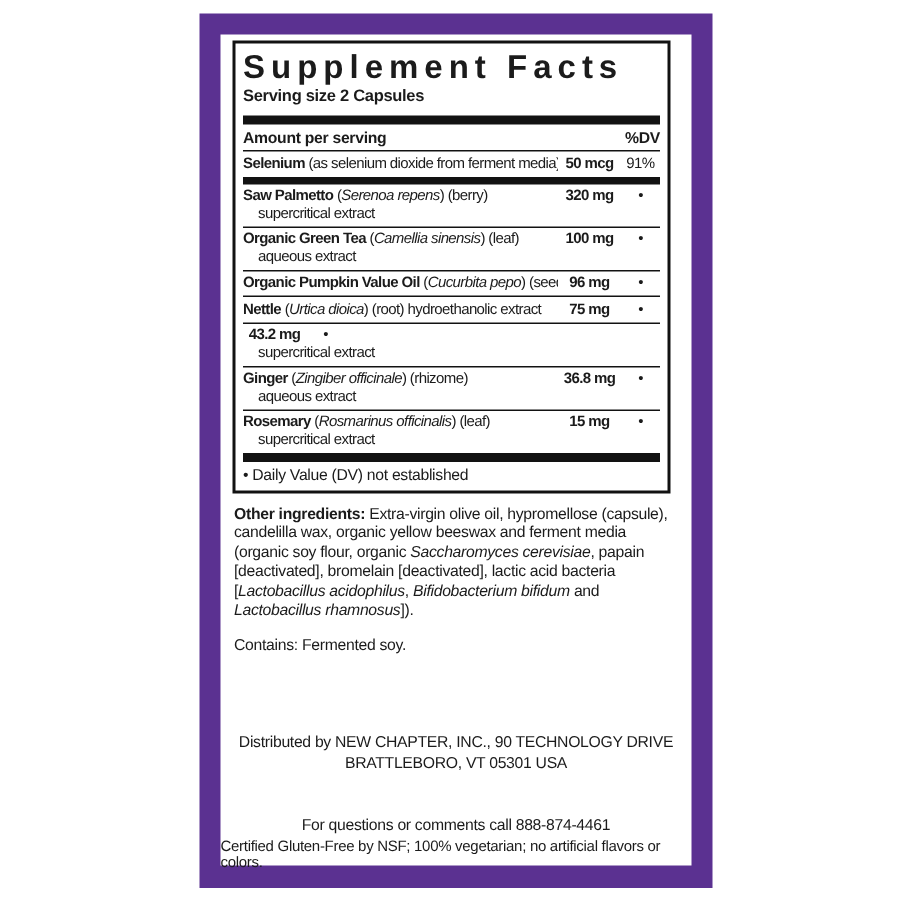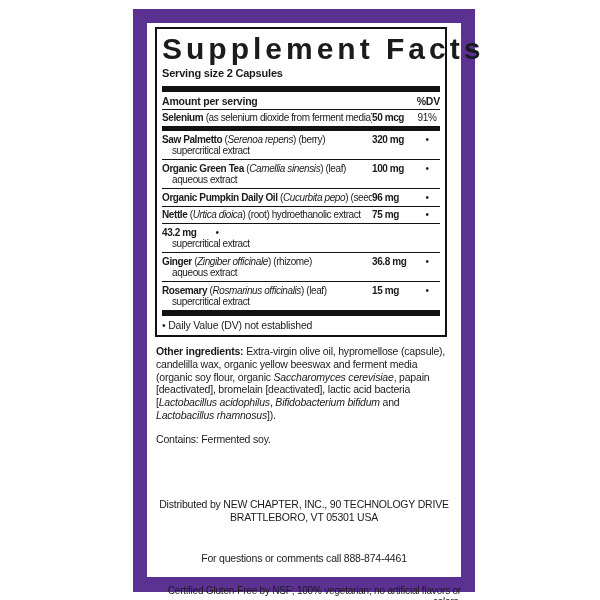--- a/index.html
+++ b/index.html
@@ -16,52 +16,52 @@
   .inner{
     position:absolute;left:14px;top:14px;right:14px;bottom:15px;
     background:#ffffff;
   }
   .facts-box{
     margin:4px 14px 0 8px;
     border:2px solid #121212;
     padding:3px 5px 2px 5px;
   }
   .panel-title{
-    font-weight:bold;font-size:30px;line-height:1.05;
+    font-weight:bold;font-size:22px;line-height:1.05;
     letter-spacing:4px;white-space:nowrap;margin-top:1px;
   }
   .serving{
     font-weight:bold;font-size:11px;margin:2px 0 7px 0;letter-spacing:-0.2px;
   }
   .bar{background:#121212;height:6px;}
   .bar.thin5{height:5px;}
   .hdr-row{
     display:flex;justify-content:space-between;align-items:baseline;
     font-weight:bold;font-size:10.5px;padding:3px 0 2px 0;
     border-bottom:1.5px solid #121212;letter-spacing:-0.2px;
   }
   .nut-row{font-size:10px;letter-spacing:-0.4px;line-height:1.15;padding:2.5px 0;}
   .row-main{display:flex;align-items:baseline;}
   .row-name{flex:1;white-space:nowrap;overflow:hidden;}
   .row-name .nm{font-weight:bold;}
-  .row-amount{width:42px;text-align:left;font-weight:bold;white-space:nowrap;flex:none;}
+  .row-amount{width:42px;text-align:center;font-weight:bold;white-space:nowrap;flex:none;}
   .row-dv{width:26px;text-align:center;font-weight:normal;flex:none;}
   .row-line2{padding-left:10px;}
   .sep{border-bottom:1px solid #121212;}
   .footnote{font-size:10.5px;letter-spacing:-0.2px;padding:3px 0 2px 0;}
   .other{
     margin:8px 15px 0 9px;font-size:10.5px;line-height:1.22;letter-spacing:-0.2px;
   }
   .other .lead{font-weight:bold;}
   .contains{
     margin:11px 15px 0 9px;font-size:10.5px;font-weight:normal;letter-spacing:-0.2px;
   }
   .footer-block{margin-top:53px;text-align:center;font-size:10.5px;line-height:1.25;letter-spacing:-0.2px;}
   .footer-bold{font-weight:normal;margin-top:28px;}
-  .certified{margin-top:20px;text-align:right;font-size:10px;letter-spacing:-0.2px;}
+  .certified{margin-top:2px;text-align:left;font-size:10px;letter-spacing:-0.2px;}
   i{font-style:italic;}
 </style>
 </head>
 <body>
 
 <div class="page">
   <div class="purple-frame">
     <div class="inner">
 
       <div class="facts-box">
@@ -98,21 +98,21 @@
           <div class="row-main">
             <div class="row-name"><span class="nm">Organic Green Tea</span><span> (</span><i>Camellia sinensis</i><span>) (leaf)</span></div>
             <div class="row-amount">100 mg</div>
             <div class="row-dv">•</div>
           </div>
           <div class="row-line2">aqueous extract</div>
         </div>
 
         <div class="nut-row sep">
           <div class="row-main">
-            <div class="row-name"><span class="nm">Organic Pumpkin Daily Oil</span><span> (</span><i>Cucurbita pepo</i><span>) (seed)</span></div>
+            <div class="row-name"><span class="nm">Organic Pumpkin Value Oil</span><span> (</span><i>Cucurbita pepo</i><span>) (seed)</span></div>
             <div class="row-amount">96 mg</div>
             <div class="row-dv">•</div>
           </div>
         </div>
 
         <div class="nut-row sep">
           <div class="row-main">
             <div class="row-name"><span class="nm">Nettle</span><span> (</span><i>Urtica dioica</i><span>) (root) hydroethanolic extract</span></div>
             <div class="row-amount">75 mg</div>
             <div class="row-dv">•</div>

